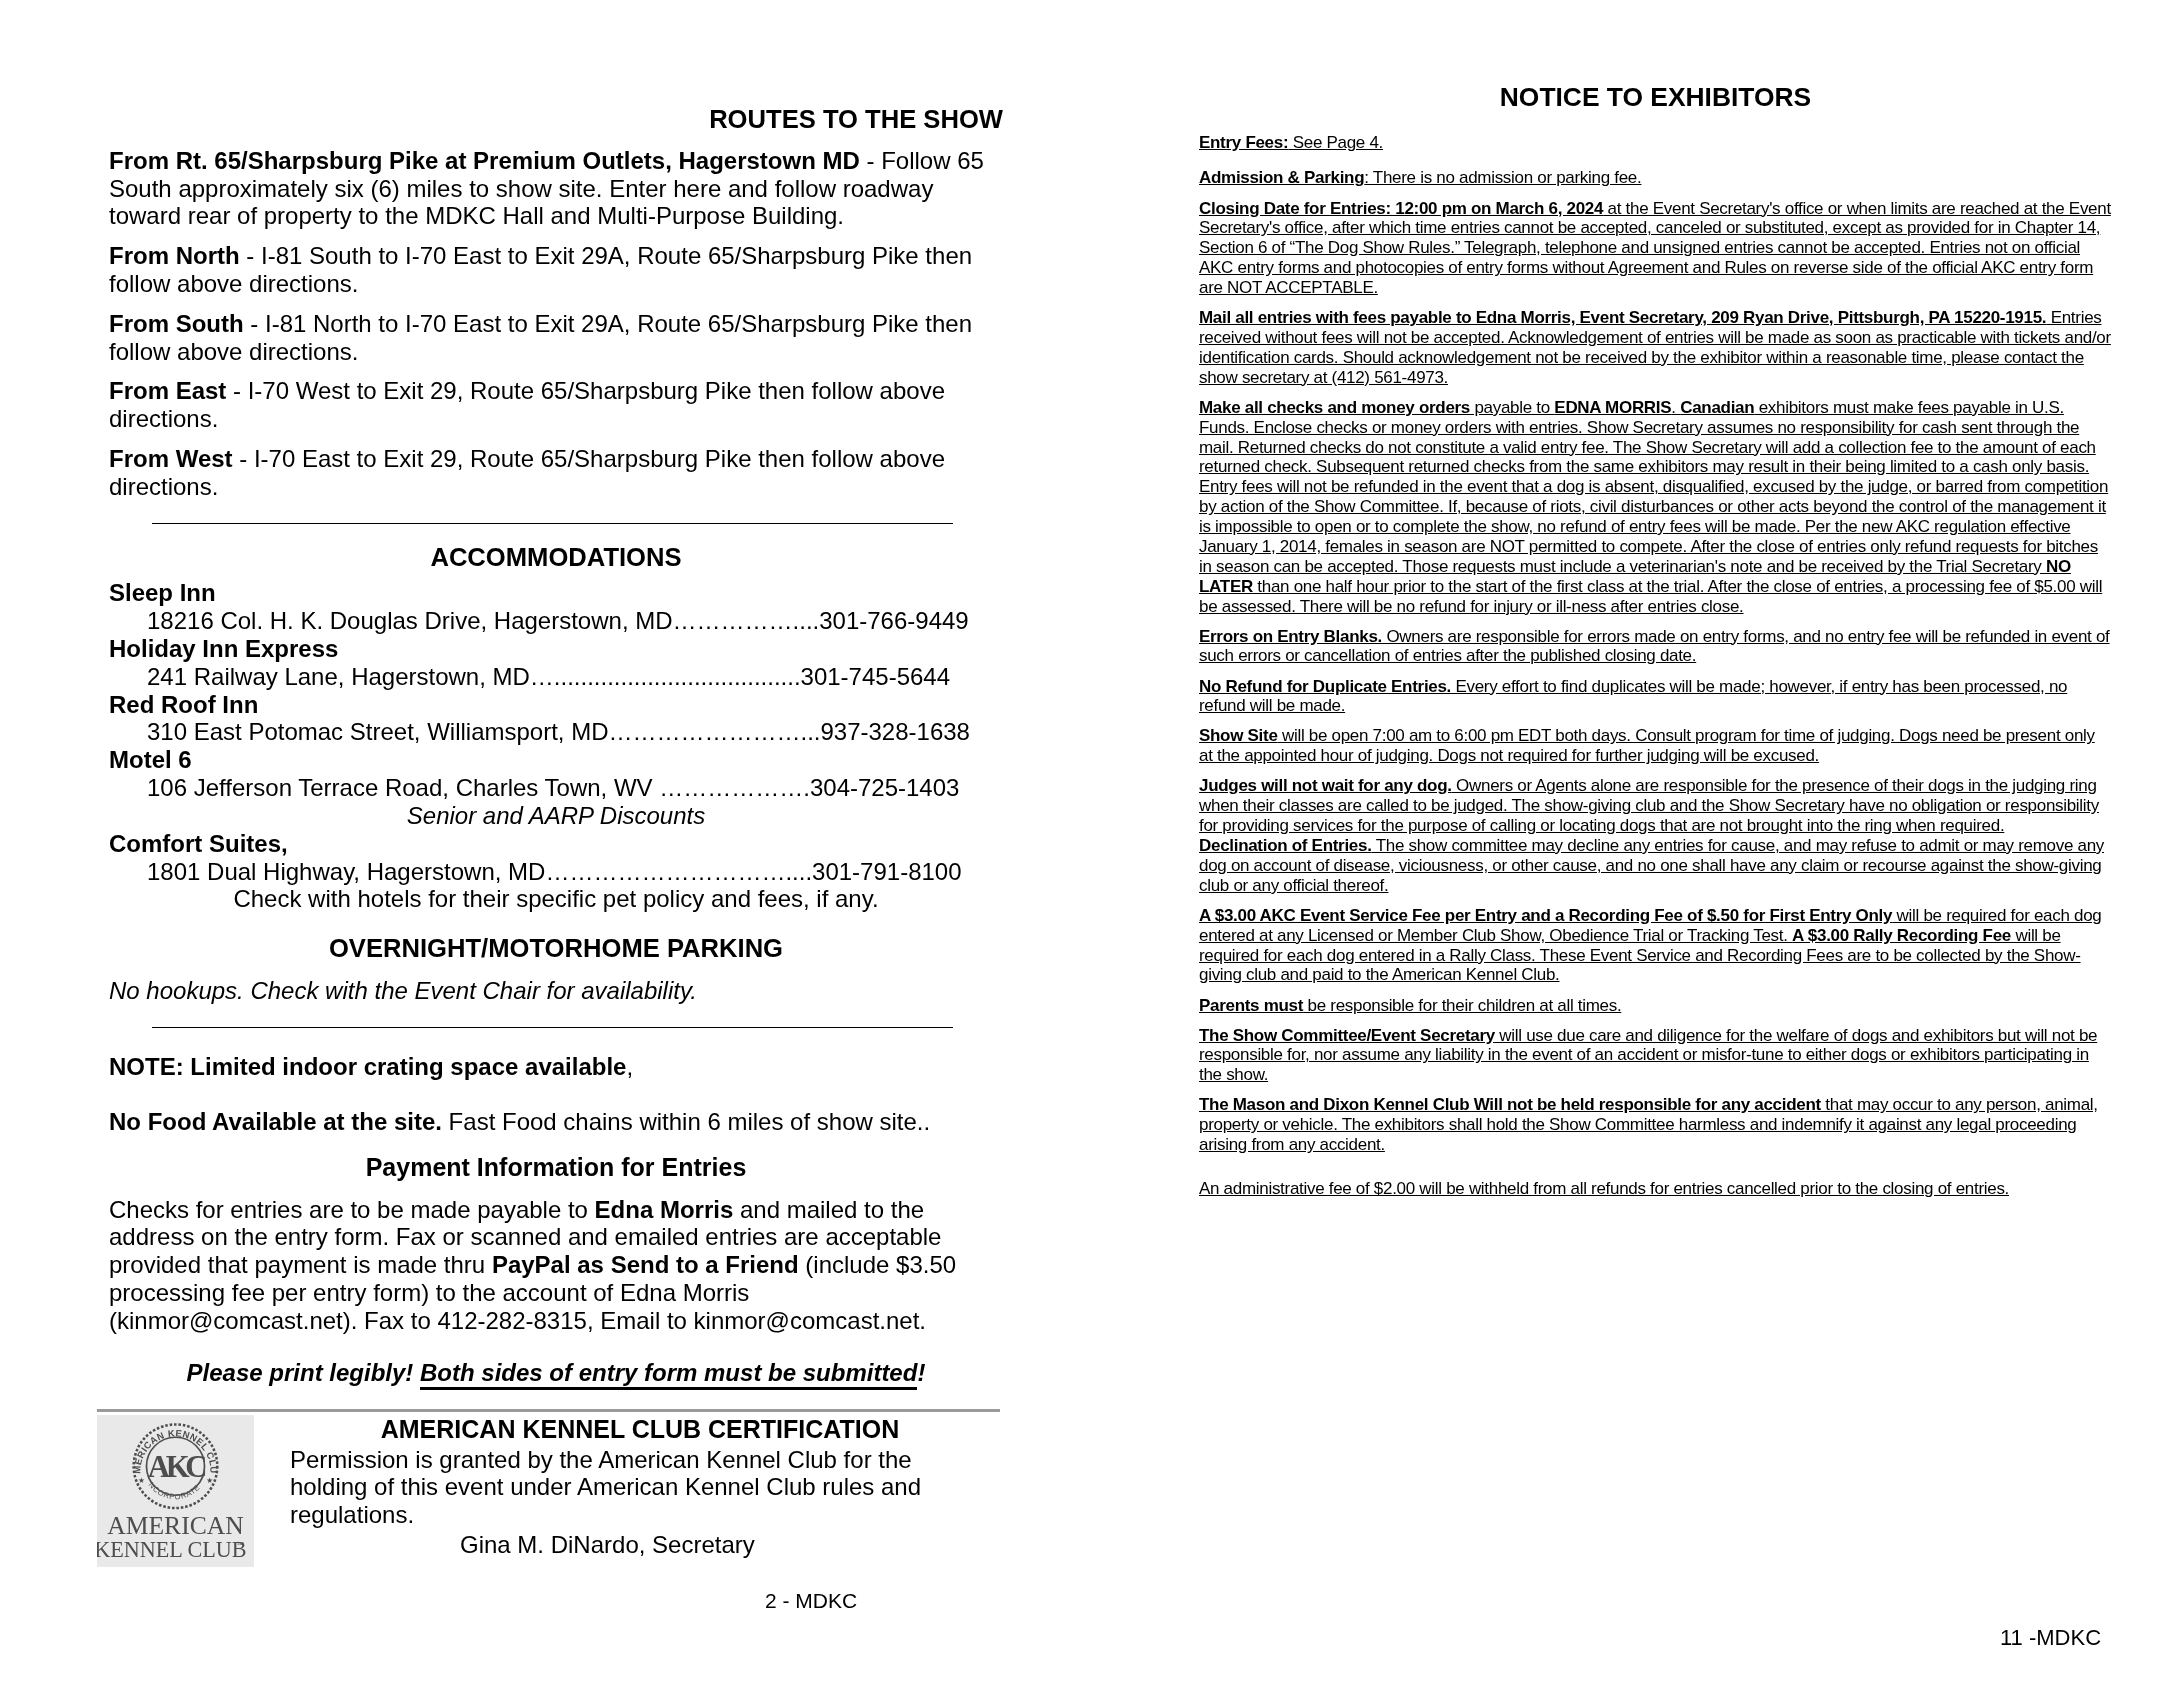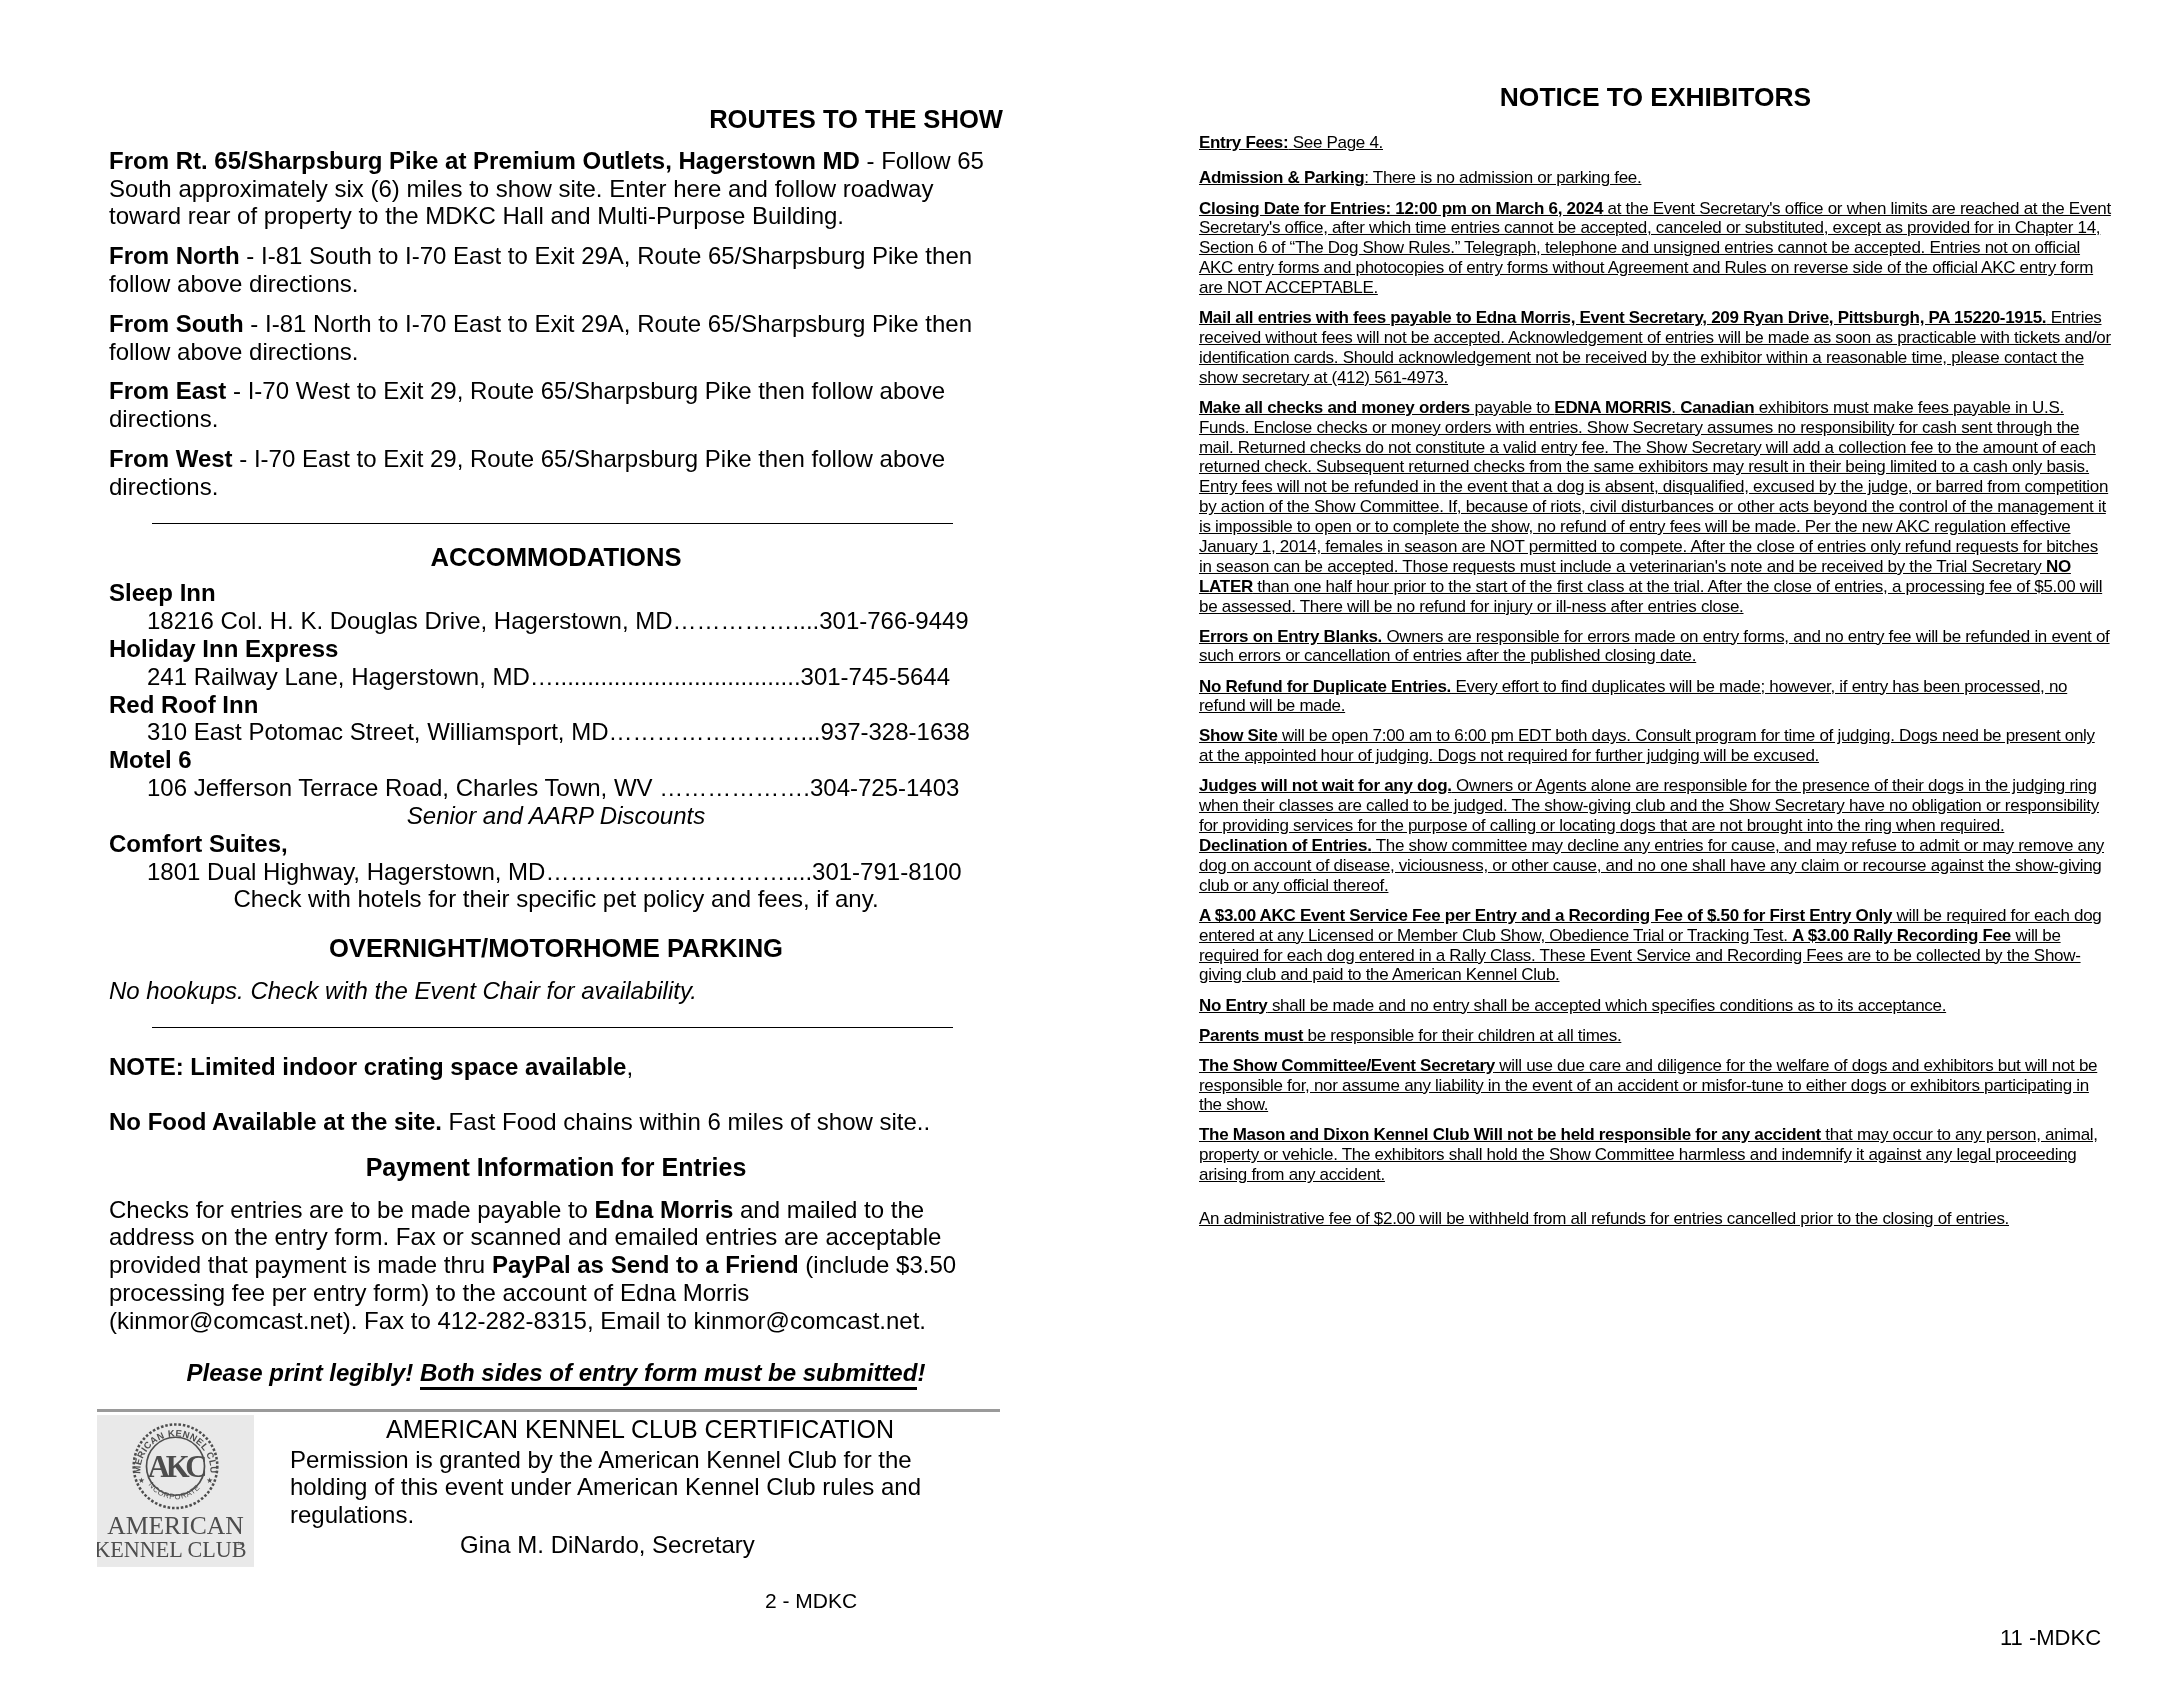--- a/index.html
+++ b/index.html
@@ -16,21 +16,21 @@
   .line{margin:0;}
   .center{text-align:center;}
   .b{font-weight:700;}
   .i{font-style:italic;}
   .u{border-bottom:3.4px solid #000;padding-bottom:0.9px;}
   .rule{border-top:1.7px solid #000;width:801px;margin:22px 0 0 43px;height:0;}
   .grayrule{border-top:3.4px solid #9a9a9a;width:903px;margin:22px 0 0 -12px;height:0;}
   .akc-row{display:flex;margin-top:3.4px;margin-left:-12px;}
   .akc-logo{flex:0 0 auto;}
   .akc-text{margin-left:36px;width:700px;}
-  .akc-heading{font-weight:400;text-align:center;font-size:25px;}
+  .akc-heading{font-weight:700;text-align:center;font-size:25px;}
   .akc-body{margin-top:1.7px;}
   .akc-sign{margin-left:170px;margin-top:1.7px;}
   .pagenum-left{position:absolute;left:709px;top:1589px;width:204px;
                 text-align:center;font-size:21px;}
   .pagenum-right{position:absolute;left:2000px;top:1625px;font-size:22px;}
   svg text{fill:#4d4d4d;}
 </style>
 </head>
 <body>
 
@@ -103,21 +103,20 @@
       <div class="para" style="margin-top: 20.4px;"><span class="b">Entry Fees:</span><span>  See Page 4.</span></div>
       <div class="para" style="margin-top: 15.3px;"><span class="b">Admission &amp; Parking</span><span>:  There is no admission or parking fee.</span></div>
       <div class="para"><span class="b">Closing Date for Entries:  12:00 pm on March 6, 2024</span><span> at the Event Secretary's office or when limits are reached at the Event Secretary's office, after which time entries cannot be accepted, canceled or substituted, except as provided for in Chapter 14, Section 6 of “The Dog Show Rules.”   Telegraph, telephone and unsigned entries cannot be accepted.  Entries not on official AKC entry forms and photocopies of entry forms without Agreement and Rules on reverse side of the official AKC entry form are NOT ACCEPTABLE.</span></div>
       <div class="para"><span class="b">Mail all entries with fees payable to Edna Morris, Event Secretary, 209 Ryan Drive, Pittsburgh, PA  15220-1915.</span><span>  Entries received without fees will not be accepted.  Acknowledgement of entries will be made as soon as practicable with tickets and/or identification cards.   Should acknowledgement not be received by the exhibitor within a reasonable time, please contact the show secretary at (412) 561-4973.</span></div>
       <div class="para"><span class="b">Make all checks and money orders</span><span> payable to </span><span class="b">EDNA MORRIS</span><span>.  </span><span class="b">Canadian</span><span> exhibitors must make fees payable in U.S. Funds.  Enclose checks or money orders with entries.  Show Secretary assumes no responsibility for cash sent through the mail.  Returned checks do not constitute a valid entry fee.  The Show Secretary will add a collection fee to the amount of each returned check.  Subsequent returned checks from the same exhibitors may result in their being limited to a cash only basis.  Entry fees will not be refunded in the event that a dog is absent, disqualified, excused by the judge, or barred from competition by action of the Show Committee.  If, because of riots, civil disturbances or other acts beyond the control of the management it is impossible to open or to complete the show, no refund of entry fees will be made.  Per the new AKC regulation effective January 1, 2014, females in season are NOT permitted to compete.  After the close of entries only refund requests for bitches in season can be accepted.  Those requests must include a veterinarian's note and be received by the Trial Secretary </span><span class="b">NO LATER</span><span> than one half hour prior to the start of the first class at the trial.  After the close of entries, a processing fee of $5.00 will be assessed.  There will be no refund for injury or ill-ness after entries close.</span></div>
       <div class="para"><span class="b">Errors on Entry Blanks.</span><span>  Owners are responsible for errors made on entry forms, and no entry fee will be refunded in event of such errors or cancellation of entries after the published closing date.</span></div>
       <div class="para"><span class="b">No Refund for Duplicate Entries.</span><span>  Every effort to find duplicates will be made; however, if entry has been processed, no refund will be made.</span></div>
       <div class="para"><span class="b">Show Site</span><span>  will be open 7:00 am to  6:00 pm EDT both days.  Consult program for time of judging.  Dogs need be present only at the appointed hour of judging.  Dogs not required for further judging will be excused.</span></div>
       <div class="para"><span class="b">Judges will not wait for any dog.</span><span>  Owners or Agents alone are responsible for the presence of their dogs in the judging ring when their classes are called to be judged.  The show-giving club and the Show Secretary have no obligation or responsibility for providing services for the purpose of calling or locating dogs that are not brought into the ring when required.</span><br><span class="b">Declination of Entries.</span><span>  The show committee may decline any entries for cause, and may refuse to admit or may remove any dog on account of disease, viciousness, or other cause, and no one shall have any claim or recourse against the show-giving club or any official thereof.</span></div>
       <div class="para"><span class="b">A $3.00 AKC Event Service Fee per Entry and a Recording Fee of $.50 for First Entry Only</span><span> will be required for each dog entered at any Licensed or Member Club Show, Obedience Trial or Tracking Test.  </span><span class="b">A $3.00 Rally Recording Fee</span><span> will be required for each dog entered in a Rally Class.  These Event Service and Recording Fees are to be collected by the Show-giving club and paid to the American Kennel Club.</span></div>
-      <div class="para"><span class="b">No Entry</span><span> shall be made and no entry shall be accepted which specifies conditions as to its acceptance.</span></div>
       <div class="para"><span class="b">Parents must</span><span> be responsible for their children at all times.</span></div>
       <div class="para"><span class="b">The Show Committee/Event Secretary</span><span> will use due care and diligence for the welfare of dogs and exhibitors but will not be responsible for, nor assume any liability in the event of an accident or misfor-tune to either dogs or exhibitors participating in the show.</span></div>
       <div class="para"><span class="b">The Mason and Dixon Kennel Club Will not be held responsible for any accident</span><span> that may occur to any person, animal, property or vehicle.  The exhibitors shall hold the Show Committee harmless and indemnify it against any legal proceeding arising from any accident.</span></div>
       <div class="para" style="margin-top: 24px;"><span>An administrative fee of $2.00 will be withheld from all refunds for entries cancelled prior to the closing of entries.</span></div>
     </div>
 </div>
 
 <div class="pagenum-left">2 - MDKC</div>
 <div class="pagenum-right">11 -MDKC</div>
 

